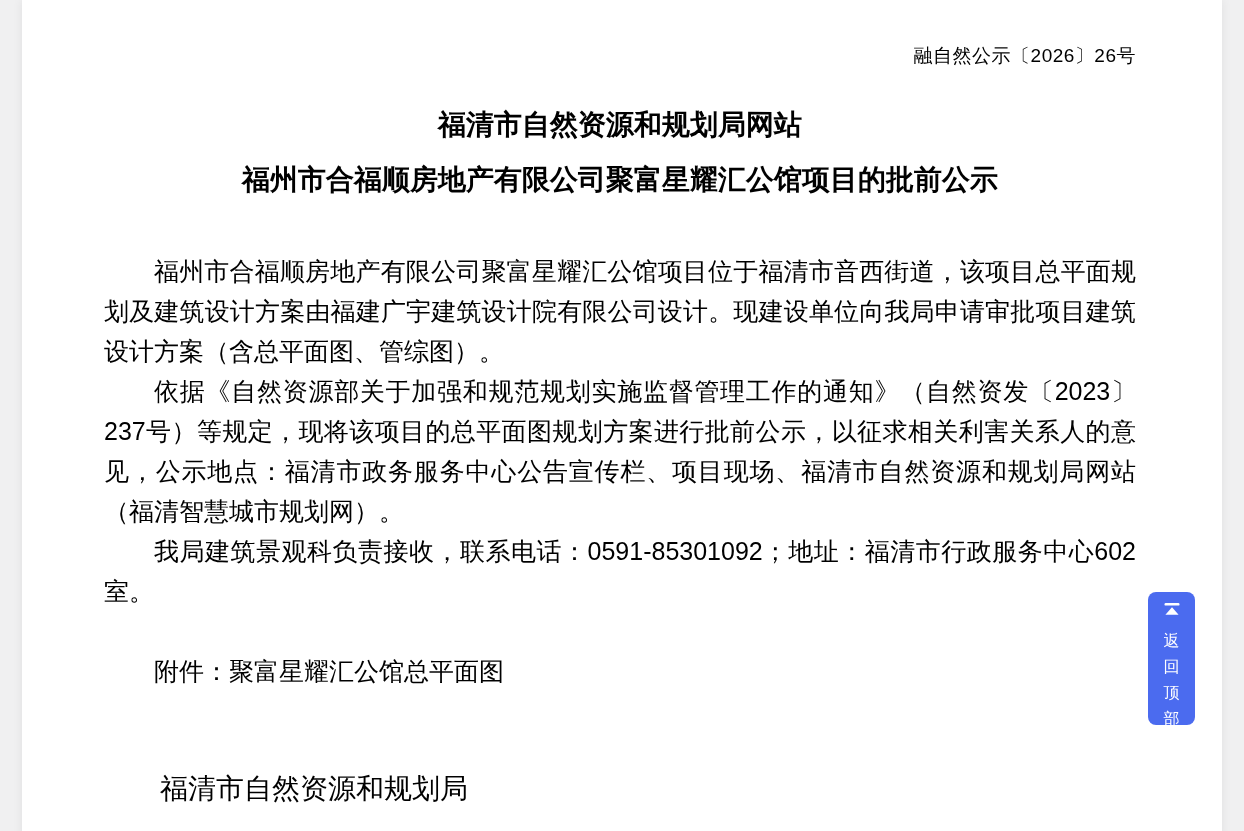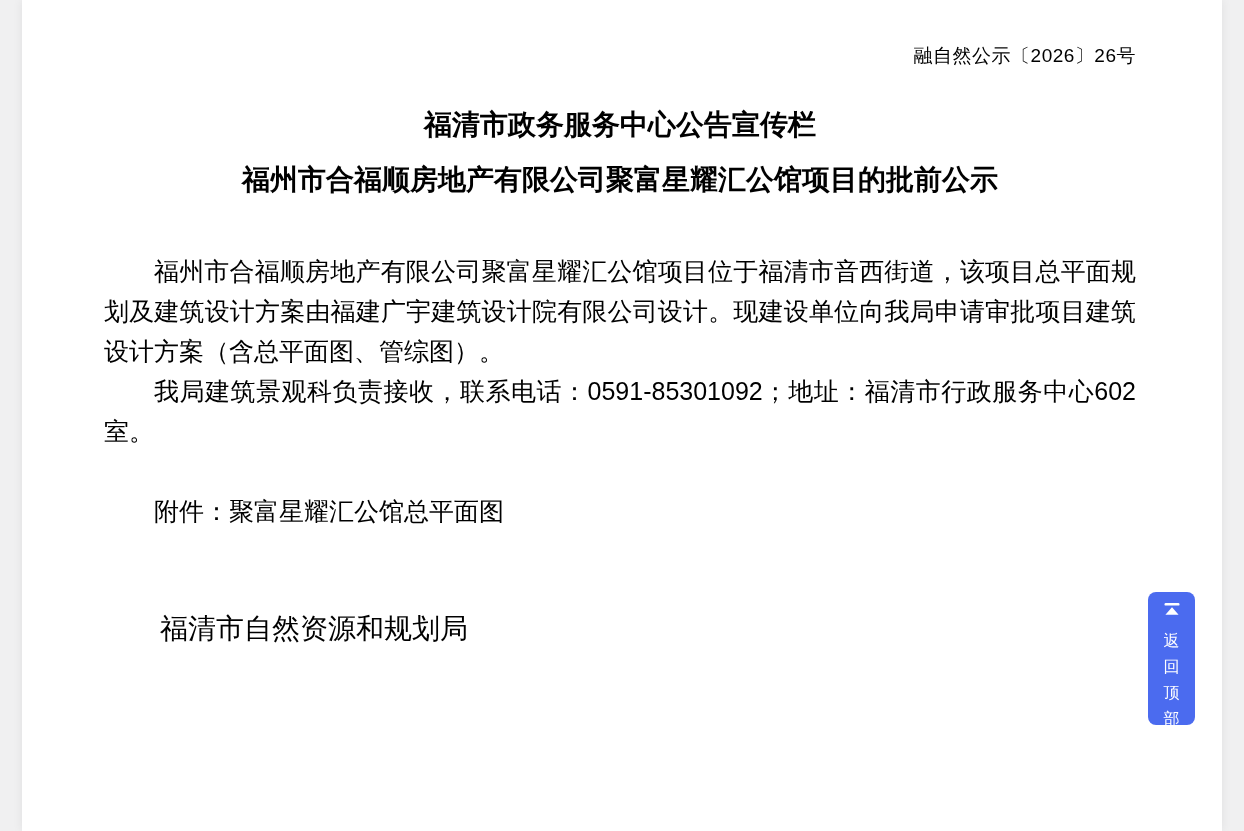--- a/index.html
+++ b/index.html
@@ -81,26 +81,27 @@
   }
 </style>
 </head>
 <body>
 
 <div class="page">
 
   <div class="doc-number">融自然公示〔2026〕26号</div>
 
   <div class="title">
-    <div>福清市政务服务中心公告宣传栏</div>
+    <div>福清市自然资源和规划局网站</div>
     <div>福州市合福顺房地产有限公司聚富星耀汇公馆项目的批前公示</div>
   </div>
 
   <div class="body-text">
     <p>福州市合福顺房地产有限公司聚富星耀汇公馆项目位于福清市音西街道，该项目总平面规划及建筑设计方案由福建广宇建筑设计院有限公司设计。现建设单位向我局申请审批项目建筑设计方案（含总平面图、管综图）。</p>
+    <p>依据《自然资源部关于加强和规范规划实施监督管理工作的通知》（自然资发〔2023〕237号）等规定，现将该项目的总平面图规划方案进行批前公示，以征求相关利害关系人的意见，公示地点：福清市政务服务中心公告宣传栏、项目现场、福清市自然资源和规划局网站（福清智慧城市规划网）。</p>
     <p>我局建筑景观科负责接收，联系电话：0591-85301092；地址：福清市行政服务中心602室。</p>
     <p class="attachment">附件：聚富星耀汇公馆总平面图</p>
   </div>
 
   <div class="signature-block">
     <div>福清市自然资源和规划局</div>
   </div>
 
 </div>
 

